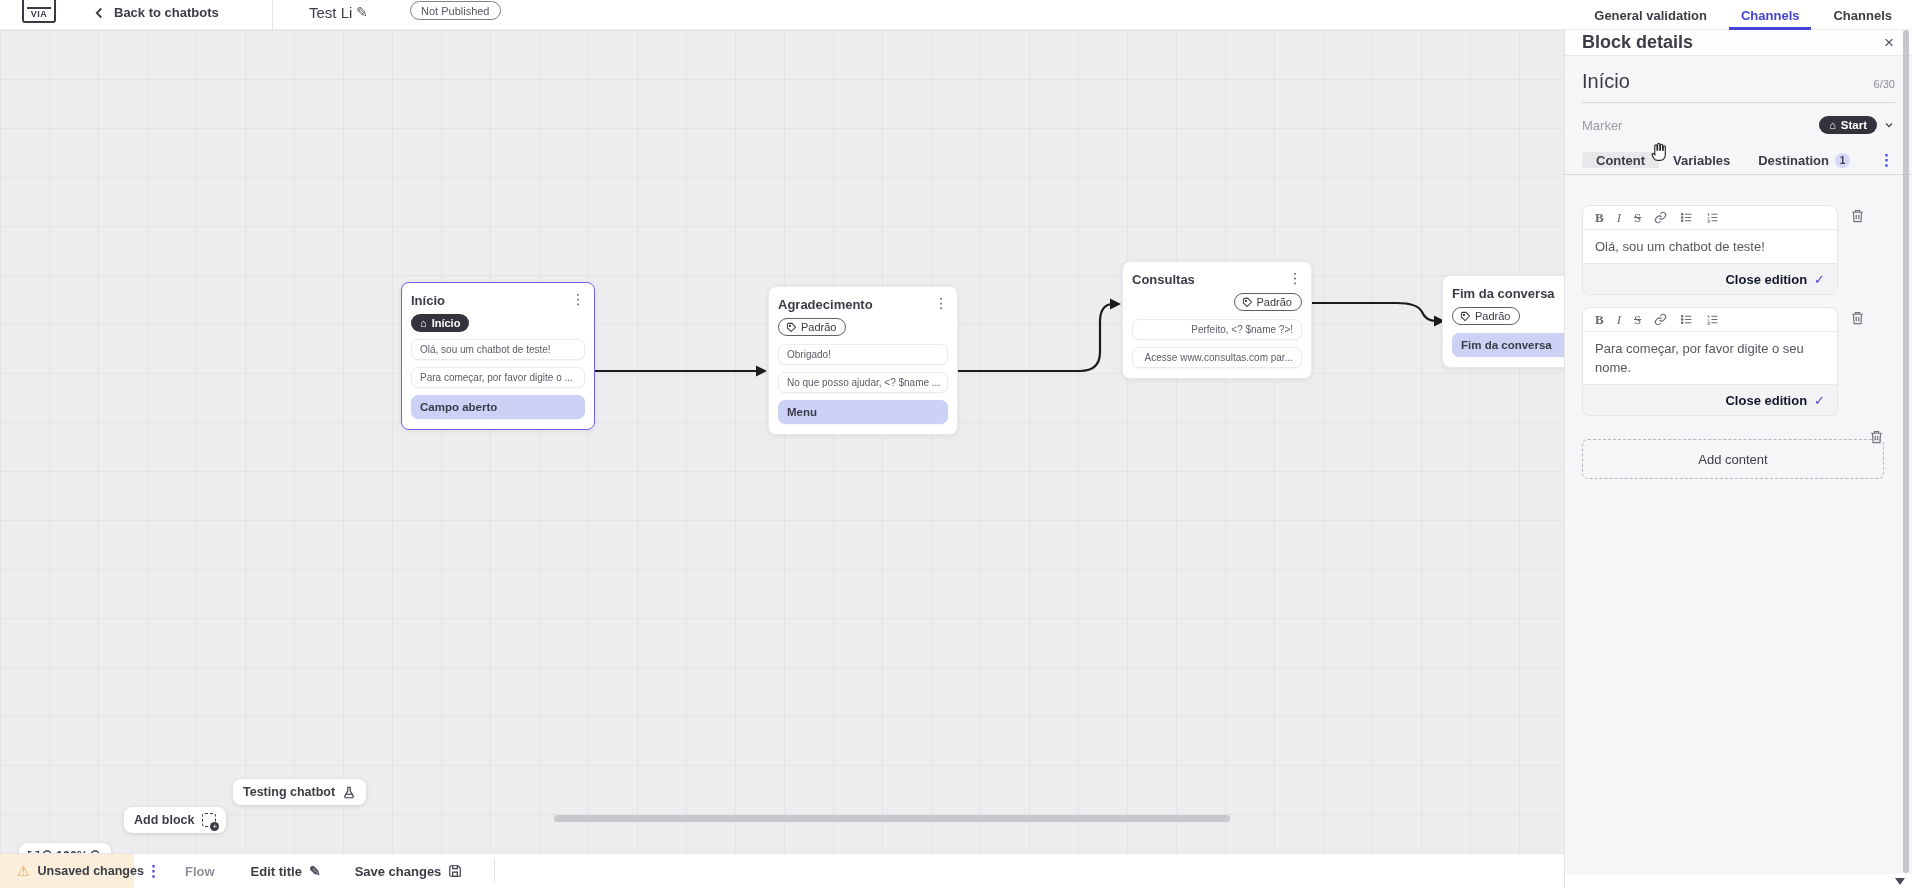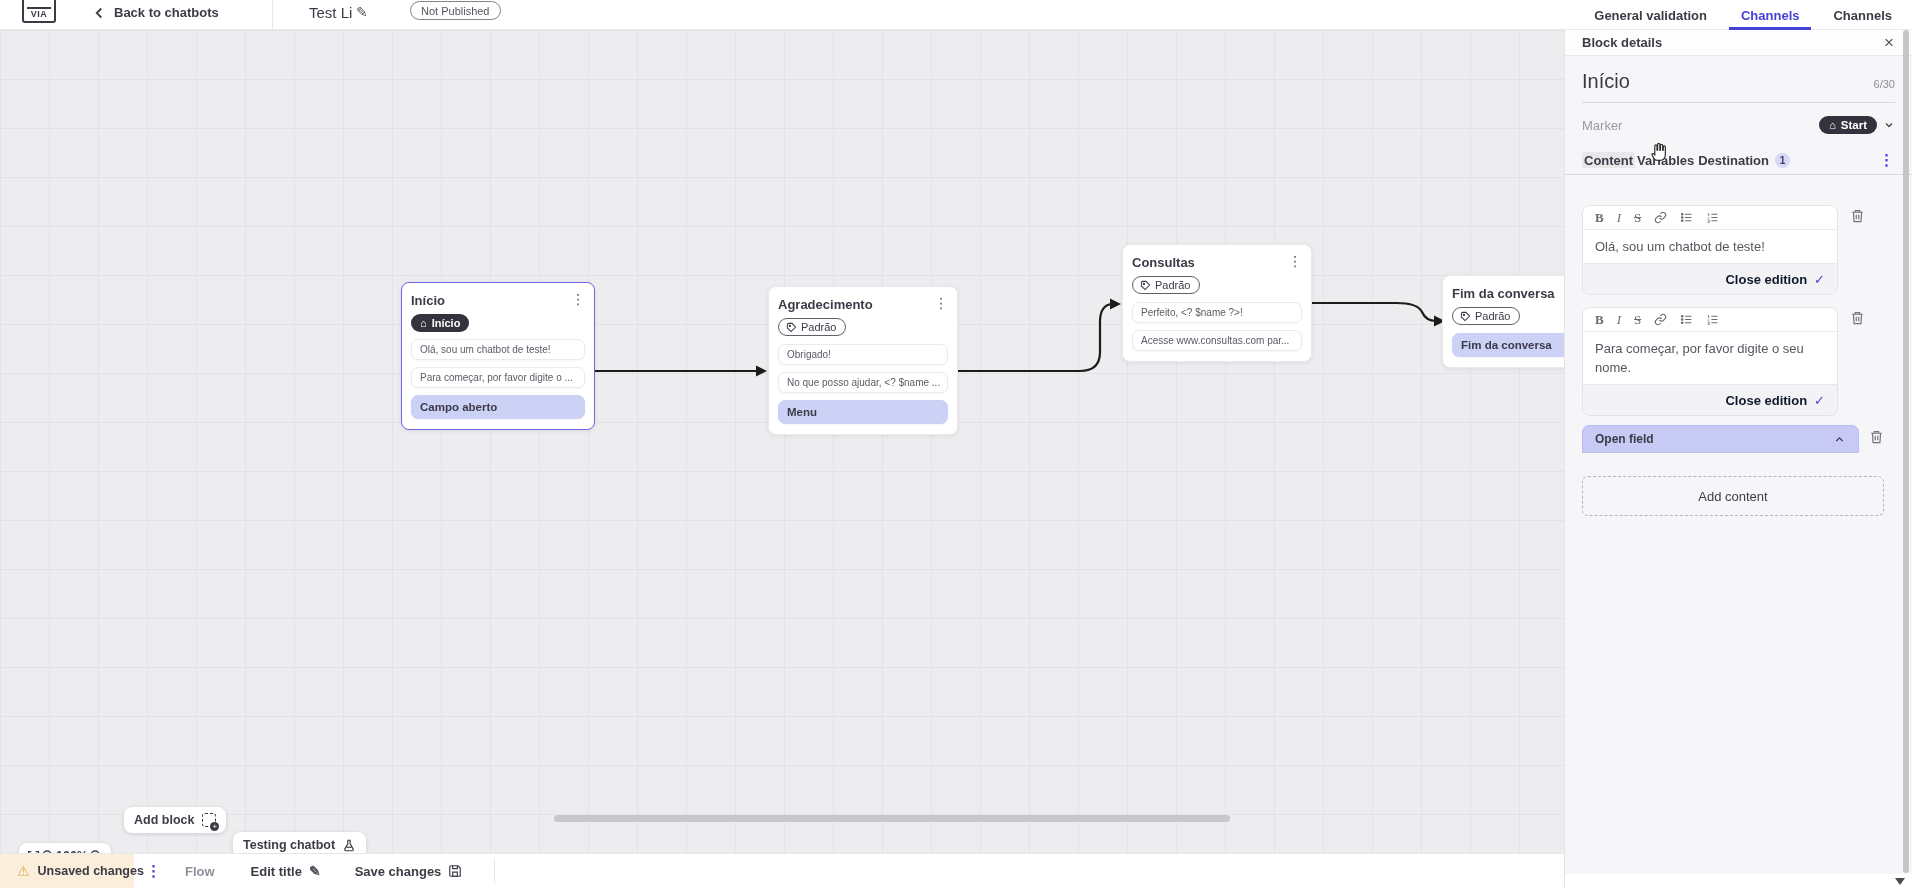--- a/index.html
+++ b/index.html
@@ -47,48 +47,48 @@
   .rowchip { margin-top:7px; background:#fff; border:1px solid #ebebef; border-radius:7px; padding:4px 8px;
     font-size:10px; color:#5c5b66; white-space:nowrap; overflow:hidden; box-shadow:0 1px 2px rgba(0,0,0,.04); }
   .rowchip.action { background:#ccd1f6; border-color:#ccd1f6; color:#3b3b47; font-weight:700; font-size:11.5px; padding:5px 8px; }
 
   
   .ctrl { position:absolute; background:#fff; border-radius:8px; box-shadow:0 1px 4px rgba(20,20,40,.15);
     display:flex; align-items:center; z-index:6; height:26px; }
   .zoom-ctrl { left:19px; top:777px; width:92px; justify-content:space-between; padding:0 8px;margin-top:36px; }
   .zoom-level { font-size:12.5px; font-weight:700; color:#3c3c46; }
   .addblock-ctrl { left:124px; top:777px; padding:0 10px; gap:8px; }
-  .testing-ctrl { left:233px; top:802px; padding:0 10px; gap:7px; }
+  .testing-ctrl { left:233px; top:749px; padding:0 10px; gap:7px; }
   .ctrl-label { font-size:12.5px; font-weight:700; color:#3c3c46; }
   .dashed-plus { position:relative; width:14px; height:14px; border:1.4px dashed #3c3c46; border-radius:3px; }
   .dashed-plus::after { content:"+"; position:absolute; right:-4px; bottom:-5px; width:9px; height:9px;
     background:#3c3c46; color:#fff; border-radius:50%; font-size:8px; line-height:9px; text-align:center; }
   .h-scrollbar { position:absolute; left:554px; top:785px; width:676px; height:7px; background:#c8c8cc; border-radius:4px; z-index:6; }
 
   
   .panel { position:absolute; left:1564px; top:30px; width:348px; height:858px; background:#f6f6f8;
     border-left:1px solid #e3e3e6; z-index:10; }
   .panel-header { position:relative; height:26px; background:#fdfdfe; border-bottom:1px solid #e8e8ea;
     display:flex; align-items:center; justify-content:space-between; padding:0 18px 0 17px; }
-  .panel-header-title { font-size:13px; font-weight:700; color:#3c3c46; }
+  .panel-header-title { font-size:18px; font-weight:700; color:#3c3c46; }
   .close-x { font-size:17px; color:#55555f; cursor:pointer; line-height:14px; }
   .panel-body { padding:0 17px; }
   .pb-title-row { margin-top:14px; display:flex; justify-content:space-between; align-items:flex-end;
     border-bottom:1px solid #d8d8dd; padding-bottom:9px; }
   .pb-title { font-size:20px; font-weight:500; color:#3a3a46; }
   .pb-counter { font-size:11px; color:#8d8d98; padding-bottom:3px; }
   .marker-row { margin-top:13px; display:flex; align-items:center; justify-content:space-between; }
   .marker-label { font-size:13px; color:#9a9aa5; }
   .marker-right { display:flex; align-items:center; gap:6px; }
   .pill-sm { display:inline-flex; align-items:center; gap:5px; background:#33333e; color:#fff;
     font-size:11.5px; font-weight:700; border-radius:11px; padding:3px 10px; }
   .tabs-row { margin:12px -17px 0; padding:0 17px; display:flex; align-items:center; height:29px;
     border-bottom:1px solid #d9d9dd; position:relative; }
   .ptab { font-size:13px; font-weight:700; color:#3c3c48; height:16px; display:flex; align-items:center;
-    padding:0 2px; cursor:pointer; gap:6px; }
+    padding:0 14px; cursor:pointer; gap:6px; }
   .ptab.active { background:#e8e8eb; border-radius:4px 4px 0 0; }
   .badge { width:15px; height:15px; border-radius:50%; background:#d7d7f8; color:#3f3e52; font-size:10px;
     font-weight:700; display:flex; align-items:center; justify-content:center; }
   .ptab-kebab { position:absolute; right:18px; color:#4543d5; font-size:15px; font-weight:bold; cursor:pointer; }
 
   .editor { position:relative; width:256px; margin-top:30px; background:#fff; border:1px solid #e3e3e8;
     border-radius:8px; overflow:visible; }
   .editor + .editor { margin-top:12px; }
   .editor-inner { border-radius:8px; overflow:hidden; }
   .ed-toolbar { display:flex; align-items:center; gap:13px; padding:4px 12px; height:24px; border-bottom:1px solid #ebebee; background:#fff; }
@@ -185,21 +185,21 @@
             <path d="M21 11 L13 3 H6 a3 3 0 0 0 -3 3 v7 l8 8 z"></path>
             <circle cx="8.5" cy="8.5" r="1.4" fill="#3b3b47"></circle>
           </svg>
         <span>Padrão</span>
         </span>
       <div class="rowchip">Obrigado!</div>
       <div class="rowchip">No que posso ajudar, &lt;? $name ...</div>
       <div class="rowchip action">Menu</div>
     </div>
 
-    <div class="block" style="left:1122px; top:214px; width:190px;">
+    <div class="block" style="left:1122px; top:231px; width:190px;text-align:right;">
       <div class="block-head">
         <span class="block-title">Consultas</span>
         <span class="kebab">⋮</span>
       </div>
       <span class="tag-pill">
         <svg class="icon" width="11" height="11" viewBox="0 0 24 24" fill="none" stroke="#3b3b47" stroke-width="2.2">
             <path d="M21 11 L13 3 H6 a3 3 0 0 0 -3 3 v7 l8 8 z"></path>
             <circle cx="8.5" cy="8.5" r="1.4" fill="#3b3b47"></circle>
           </svg>
         <span>Padrão</span>
@@ -361,26 +361,20 @@
           </div>
         </div>
         <span class="trash">
             <svg class="icon" width="15" height="16" viewBox="0 0 24 24" fill="none" stroke="#73737d" stroke-width="1.9">
               <path d="M3.5 6h17M8.5 6V3.5h7V6M5.5 6l1 15h11l1-15M10 10v7M14 10v7"></path>
             </svg>
           </span>
       </div>
 
       <div class="openfield">
-        <div class="of-header">
-          <span class="of-title">Open field</span>
-          <svg class="icon" width="13" height="13" viewBox="0 0 24 24" fill="none" stroke="#3b3b47" stroke-width="2.4">
-              <polyline points="6 15 12 9 18 15"></polyline>
-            </svg>
-        </div>
         <span class="of-trash">
             <svg class="icon" width="15" height="16" viewBox="0 0 24 24" fill="none" stroke="#73737d" stroke-width="1.9">
               <path d="M3.5 6h17M8.5 6V3.5h7V6M5.5 6l1 15h11l1-15M10 10v7M14 10v7"></path>
             </svg>
           </span>
       </div>
 
       <div class="add-content">Add content</div>
     </div>
 

